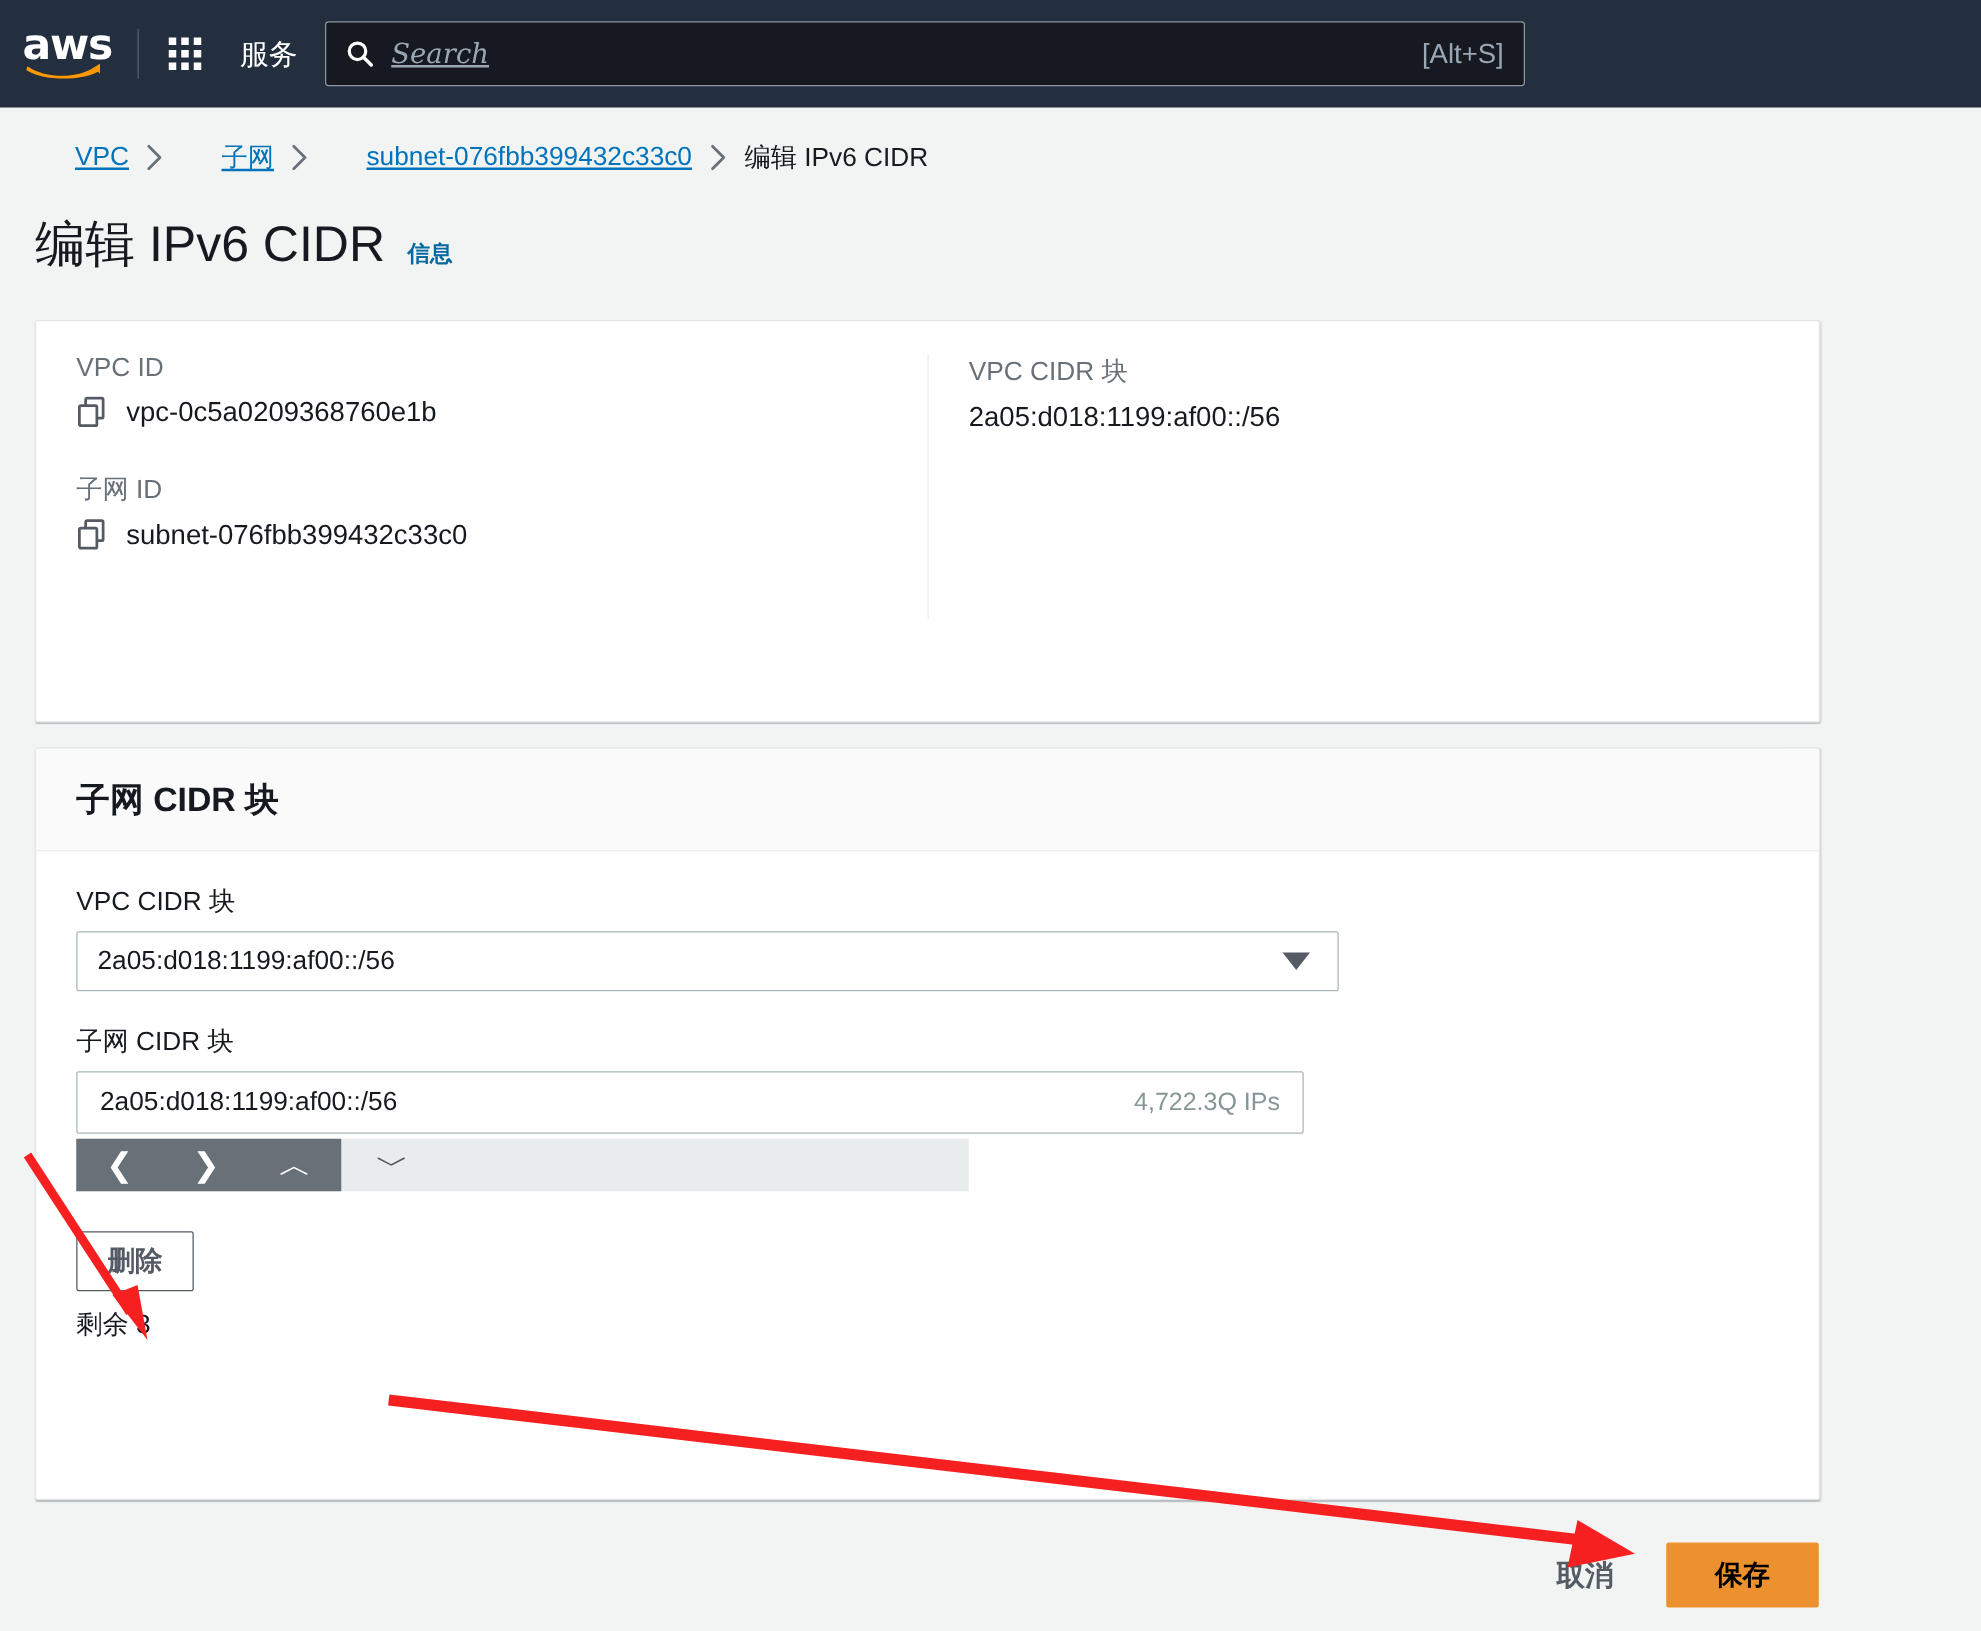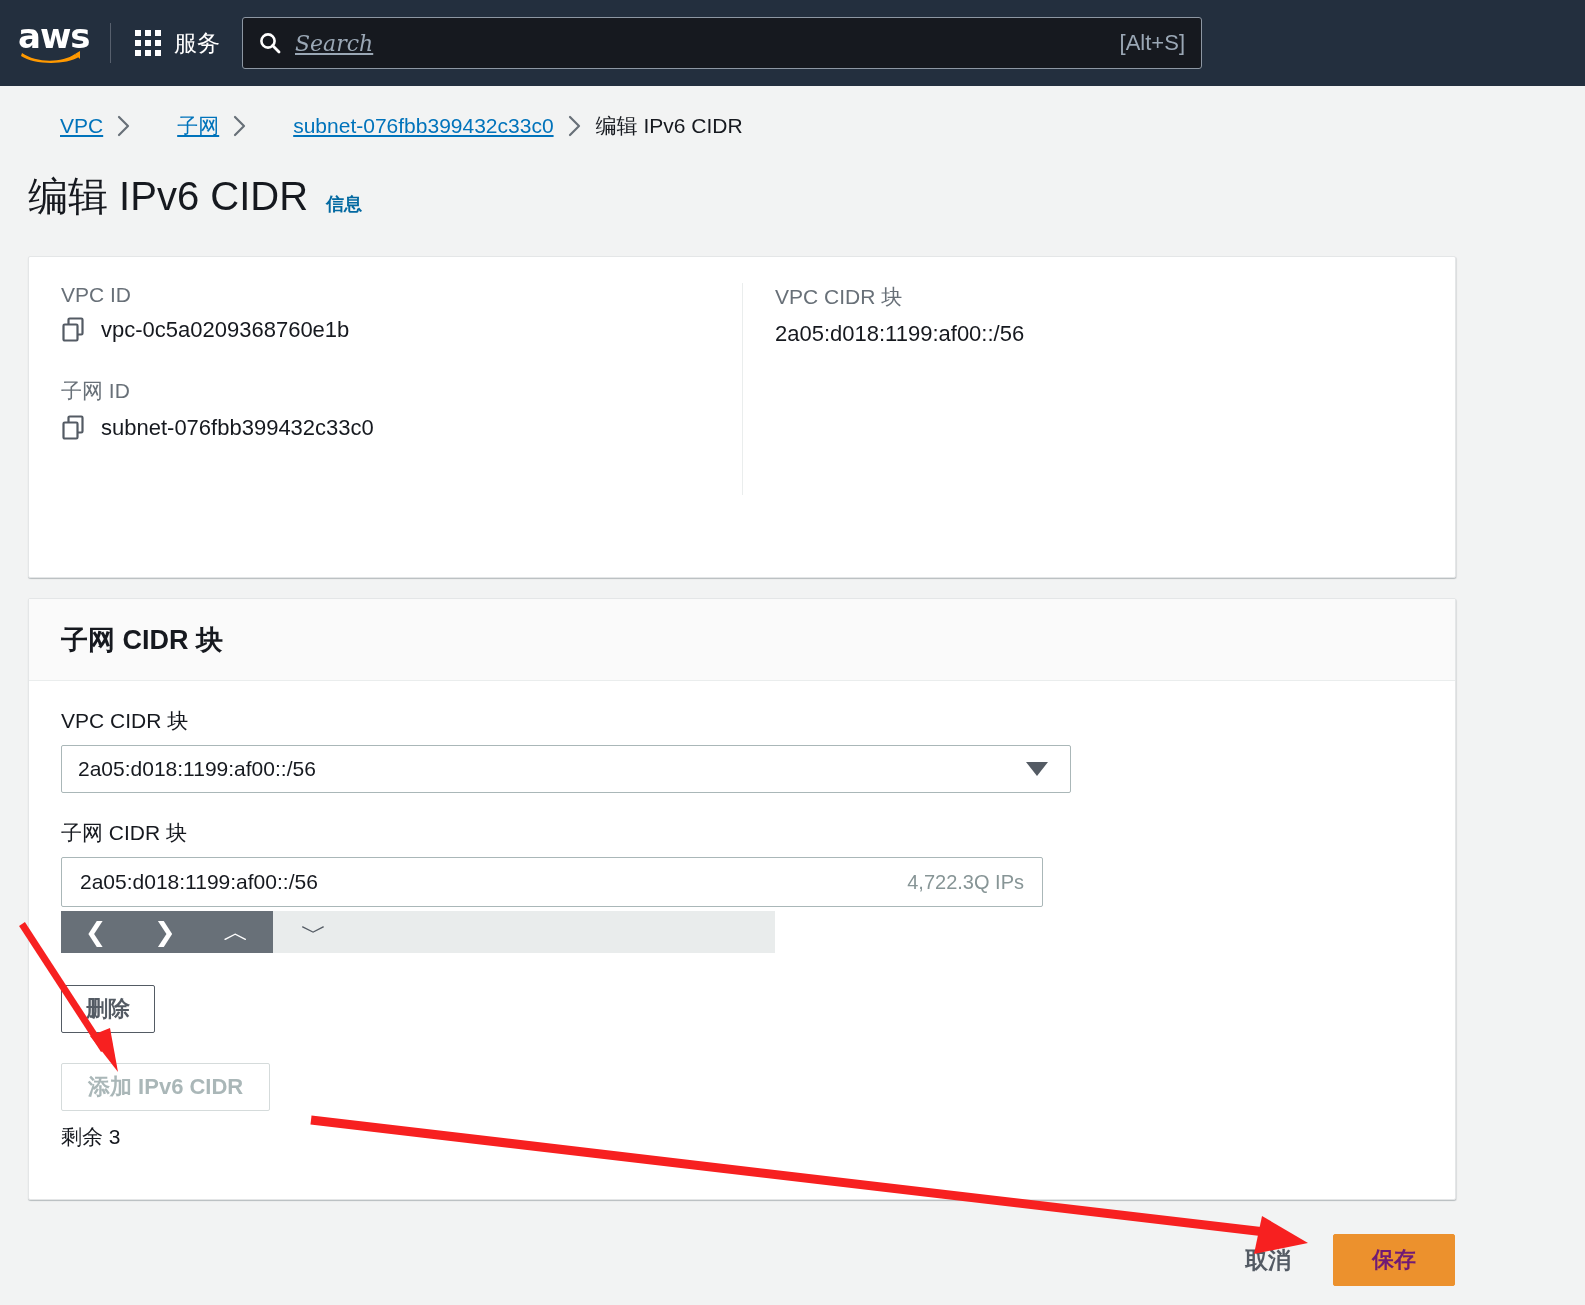--- a/index.html
+++ b/index.html
@@ -25,21 +25,21 @@
     letter-spacing: -1px; line-height: 30px;
     font-family: "DejaVu Sans", sans-serif;
   }
   .aws-smile {
     position: absolute; left: 2px; top: 28px; width: 62px; height: 16px;
   }
   .nav-divider {
     width: 1px; height: 40px; background: #57606d; margin: 0 24px 0 22px; flex: none;
   }
   .services-btn {
-    display: flex; align-items: center; gap: 13px; cursor: pointer; flex: none;
+    display: flex; align-items: center; gap: 31px; cursor: pointer; flex: none;
   }
   .grid-icon {
     display: grid; grid-template-columns: repeat(3, 6px); grid-template-rows: repeat(3, 6px);
     gap: 4px;
   }
   .grid-icon i { background: #ffffff; display: block; width: 6px; height: 6px; }
   .services-label {
     color: #ffffff; font-size: 23px; font-weight: 400;
   }
   .searchbar {
@@ -164,21 +164,21 @@
   }
   .btn-normal {
     background: #ffffff; border: 1px solid #545b64; color: #545b64;
     height: 48px; padding: 0 24px;
   }
   .btn-disabled {
     background: #ffffff; border: 1px solid #d5dbdb; color: #aab7b8;
     height: 48px; padding: 0 26px; cursor: default;
   }
   .btn-primary {
-    background: #ec912d; border: 1px solid #ec912d; color: #701a75;
+    background: #ec912d; border: 1px solid #ec912d; color: #000000;
     height: 52px; padding: 0 38px;
   }
   .delete-btn-wrap { margin-top: 32px; }
   .add-btn-wrap { margin-top: 30px; }
   .remaining {
     margin-top: 12px; font-size: 21px; color: #16191f;
   }
 
   
   .footer {
@@ -320,23 +320,20 @@
       </div>
       <div class="nav-strip-light">
         <span class="nav-chev-dk">﹀</span>
       </div>
     </div>
 
     <div class="delete-btn-wrap">
       <span class="btn btn-normal">删除</span>
     </div>
 
-    <div class="add-btn-wrap">
-      <span class="btn btn-disabled">添加 IPv6 CIDR</span>
-    </div>
 
     <div class="remaining">剩余 3</div>
   </div>
 </div>
 
 <div class="footer">
   <span class="cancel-link">取消</span>
   <span class="btn btn-primary">保存</span>
 </div>
 

